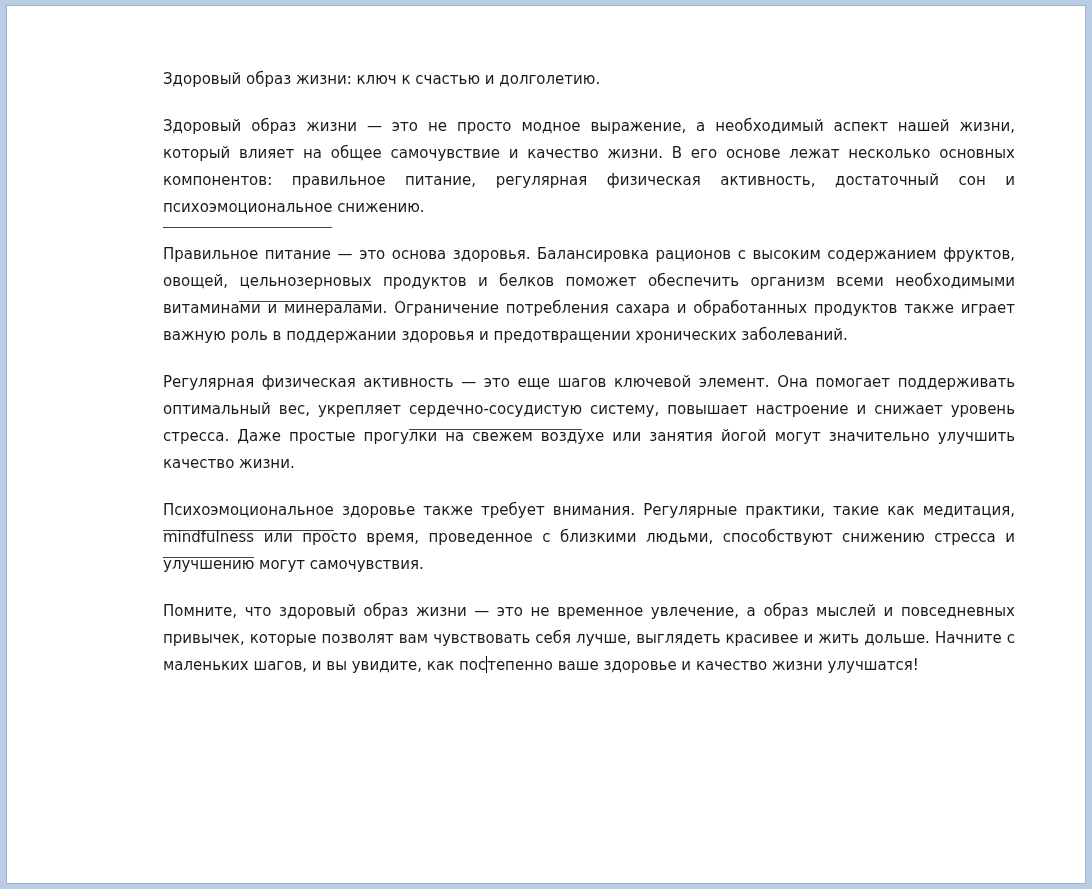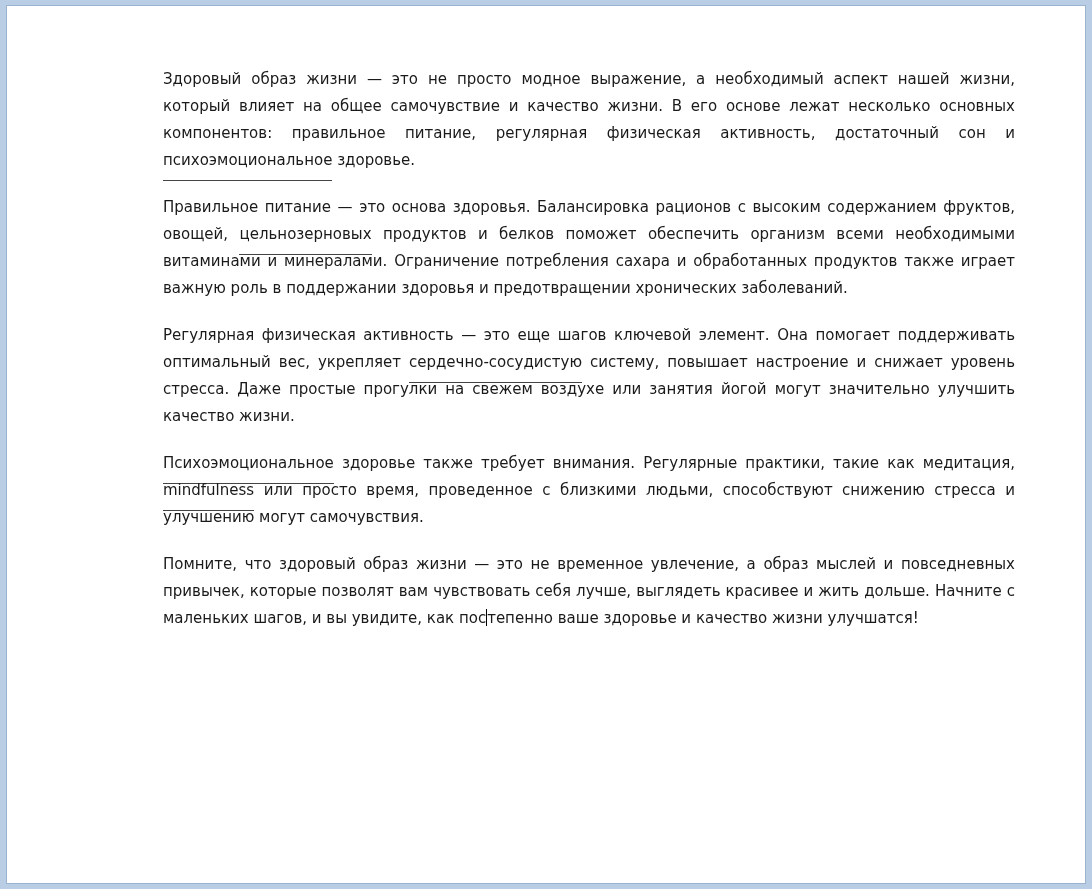--- a/index.html
+++ b/index.html
@@ -73,22 +73,23 @@
     margin: 0 0px;
   }
 </style>
 </head>
 <body>
 
 <div id="app">
   <div class="page-frame">
     <div class="doc-surface">
       <div class="doc-body">
+        <p class="para">Здоровый образ жизни: ключ к счастью и долголетию.</p>
         <div id="paragraphs">
-            <p class="para"><span>Здоровый образ жизни — это не просто модное выражение, а необходимый аспект нашей жизни, который влияет на общее самочувствие и качество жизни. В его основе лежат несколько основных компонентов: правильное питание, регулярная физическая активность, достаточный сон и </span><span class="squiggle">психоэмоциональное</span><span> здоровье.</span></p>
+            <p class="para"><span>Здоровый образ жизни — это не просто модное выражение, а необходимый аспект нашей жизни, который влияет на общее самочувствие и качество жизни. В его основе лежат несколько основных компонентов: правильное питание, регулярная физическая активность, достаточный сон и </span><span class="squiggle">психоэмоциональное</span><span> снижению.</span></p>
             <p class="para"><span>Правильное питание — это основа здоровья. Балансировка рационов с высоким содержанием фруктов, овощей, </span><span class="squiggle">цельнозерновых</span><span> продуктов и белков поможет обеспечить организм всеми необходимыми витаминами и минералами. Ограничение потребления сахара и обработанных продуктов также играет важную роль в поддержании здоровья и предотвращении хронических заболеваний.</span></p>
             <p class="para"><span>Регулярная физическая активность — это еще шагов ключевой элемент. Она помогает поддерживать оптимальный вес, укрепляет </span><span class="squiggle">сердечно-сосудистую</span><span> систему, повышает настроение и снижает уровень стресса. Даже простые прогулки на свежем воздухе или занятия йогой могут значительно улучшить качество жизни.</span></p>
             <p class="para"><span class="squiggle">Психоэмоциональное</span><span> здоровье также требует внимания. Регулярные практики, такие как медитация, </span><span class="squiggle">mindfulness</span><span> или просто время, проведенное с близкими людьми, способствуют снижению стресса и улучшению могут самочувствия.</span></p>
             <p class="para"><span>Помните, что здоровый образ жизни — это не временное увлечение, а образ мыслей и повседневных привычек, которые позволят вам чувствовать себя лучше, выглядеть красивее и жить дольше. Начните с маленьких шагов, и вы увидите, как пос</span><span class="caret"></span><span>тепенно ваше здоровье и качество жизни улучшатся!</span></p>
           </div>
       </div>
     </div>
   </div>
 </div>
 

